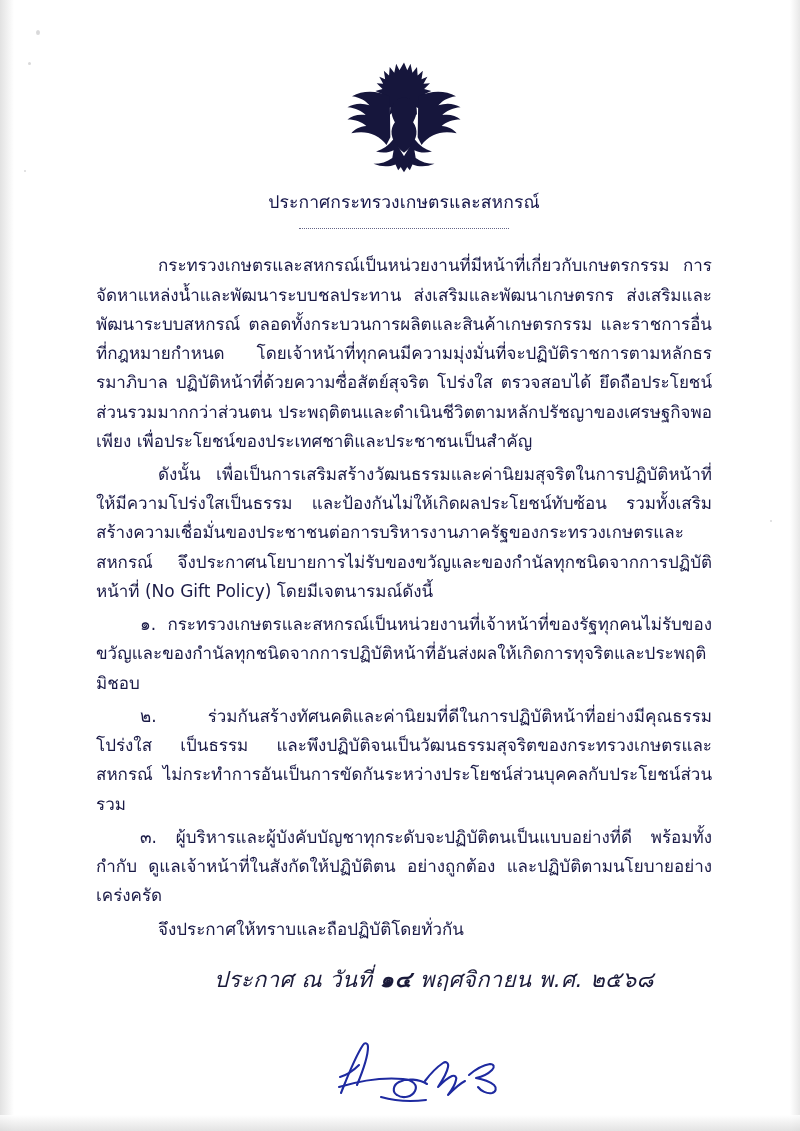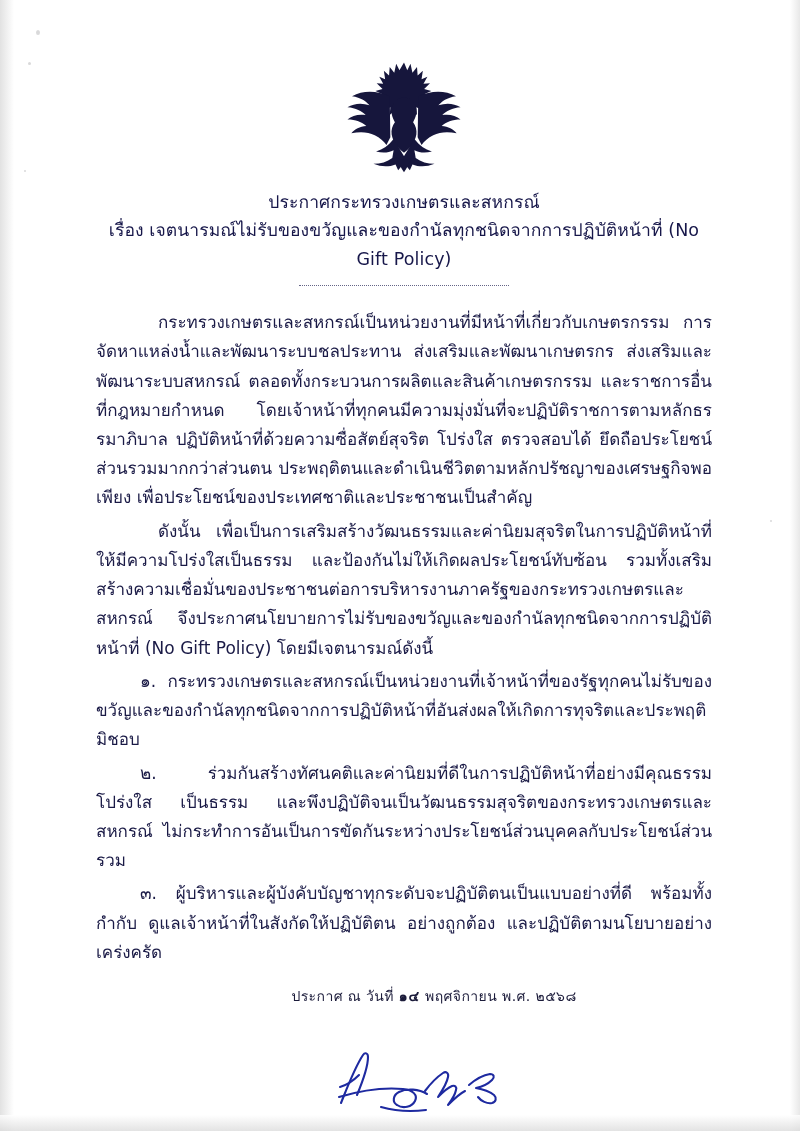--- a/index.html
+++ b/index.html
@@ -102,23 +102,24 @@
   .indent {
     text-indent: 62px;
   }
   .indent-sm {
     text-indent: 44px;
   }
 
   .date-line {
     margin-top: 18px;
     text-align: center;
-    font-size: 14px;
+    font-size: 22px;
     letter-spacing: .4px;
     padding-left: 60px;
+    font-style: italic;
   }
   .date-line .daynum {
     font-weight: 600;
     letter-spacing: 1px;
   }
 
   
   .sign-block {
     margin-top: 34px;
     text-align: center;
@@ -162,30 +163,30 @@
 
           <path d="M84 124 c-8 10-16 16-27 19 11 3 19 2 27-2 l-2 12 c-8 6-18 9-29 9 12 5 24 5 34 1 l4 9 c5-5 9-12 10-20z"></path>
           <path d="M116 124 c8 10 16 16 27 19 -11 3-19 2-27-2 l2 12 c8 6 18 9 29 9 -12 5-24 5-34 1 l-4 9 c-5-5-9-12-10-20z"></path>
           <path d="M88 152 c4 10 8 17 12 23 4-6 8-13 12-23 -4 3-8 4-12 4 -4 0-8-1-12-4z"></path>
         </g>
       </svg>
     </div>
 
     <div class="header">
       <div>ประกาศกระทรวงเกษตรและสหกรณ์</div>
-      <div class="line2">เรื่อง เจตนารมณ์ไม่รับของขวัญและของกำนัลทุกชนิดจากการปฏิบัติหน้าที่ (No Gift Policy)</div>
       <div class="divider"></div>
     </div>
 
     <div class="body">
       <p class="indent">กระทรวงเกษตรและสหกรณ์เป็นหน่วยงานที่มีหน้าที่เกี่ยวกับเกษตรกรรม การจัดหาแหล่งน้ำและพัฒนาระบบชลประทาน ส่งเสริมและพัฒนาเกษตรกร ส่งเสริมและพัฒนาระบบสหกรณ์ ตลอดทั้งกระบวนการผลิตและสินค้าเกษตรกรรม และราชการอื่นที่กฎหมายกำหนด โดยเจ้าหน้าที่ทุกคนมีความมุ่งมั่นที่จะปฏิบัติราชการตามหลักธรรมาภิบาล ปฏิบัติหน้าที่ด้วยความซื่อสัตย์สุจริต โปร่งใส ตรวจสอบได้ ยึดถือประโยชน์ส่วนรวมมากกว่าส่วนตน ประพฤติตนและดำเนินชีวิตตามหลักปรัชญาของเศรษฐกิจพอเพียง เพื่อประโยชน์ของประเทศชาติและประชาชนเป็นสำคัญ</p>
       <p class="indent">ดังนั้น เพื่อเป็นการเสริมสร้างวัฒนธรรมและค่านิยมสุจริตในการปฏิบัติหน้าที่ ให้มีความโปร่งใสเป็นธรรม และป้องกันไม่ให้เกิดผลประโยชน์ทับซ้อน รวมทั้งเสริมสร้างความเชื่อมั่นของประชาชนต่อการบริหารงานภาครัฐของกระทรวงเกษตรและสหกรณ์ จึงประกาศนโยบายการไม่รับของขวัญและของกำนัลทุกชนิดจากการปฏิบัติหน้าที่ (No Gift Policy) โดยมีเจตนารมณ์ดังนี้</p>
       <p class="indent-sm">๑. กระทรวงเกษตรและสหกรณ์เป็นหน่วยงานที่เจ้าหน้าที่ของรัฐทุกคนไม่รับของขวัญและของกำนัลทุกชนิดจากการปฏิบัติหน้าที่อันส่งผลให้เกิดการทุจริตและประพฤติมิชอบ</p>
       <p class="indent-sm">๒. ร่วมกันสร้างทัศนคติและค่านิยมที่ดีในการปฏิบัติหน้าที่อย่างมีคุณธรรม โปร่งใส เป็นธรรม และพึงปฏิบัติจนเป็นวัฒนธรรมสุจริตของกระทรวงเกษตรและสหกรณ์ ไม่กระทำการอันเป็นการขัดกันระหว่างประโยชน์ส่วนบุคคลกับประโยชน์ส่วนรวม</p>
       <p class="indent-sm">๓. ผู้บริหารและผู้บังคับบัญชาทุกระดับจะปฏิบัติตนเป็นแบบอย่างที่ดี พร้อมทั้งกำกับ ดูแลเจ้าหน้าที่ในสังกัดให้ปฏิบัติตน อย่างถูกต้อง และปฏิบัติตามนโยบายอย่างเคร่งครัด</p>
+      <p class="indent">จึงประกาศให้ทราบและถือปฏิบัติโดยทั่วกัน</p>
     </div>
 
     <div class="date-line">
       <span>ประกาศ ณ วันที่</span>
       <span class="daynum">๑๔</span>
       <span>พฤศจิกายน พ.ศ. ๒๕๖๘</span>
     </div>
 
     <div class="sign-block">
       <div class="signature">

